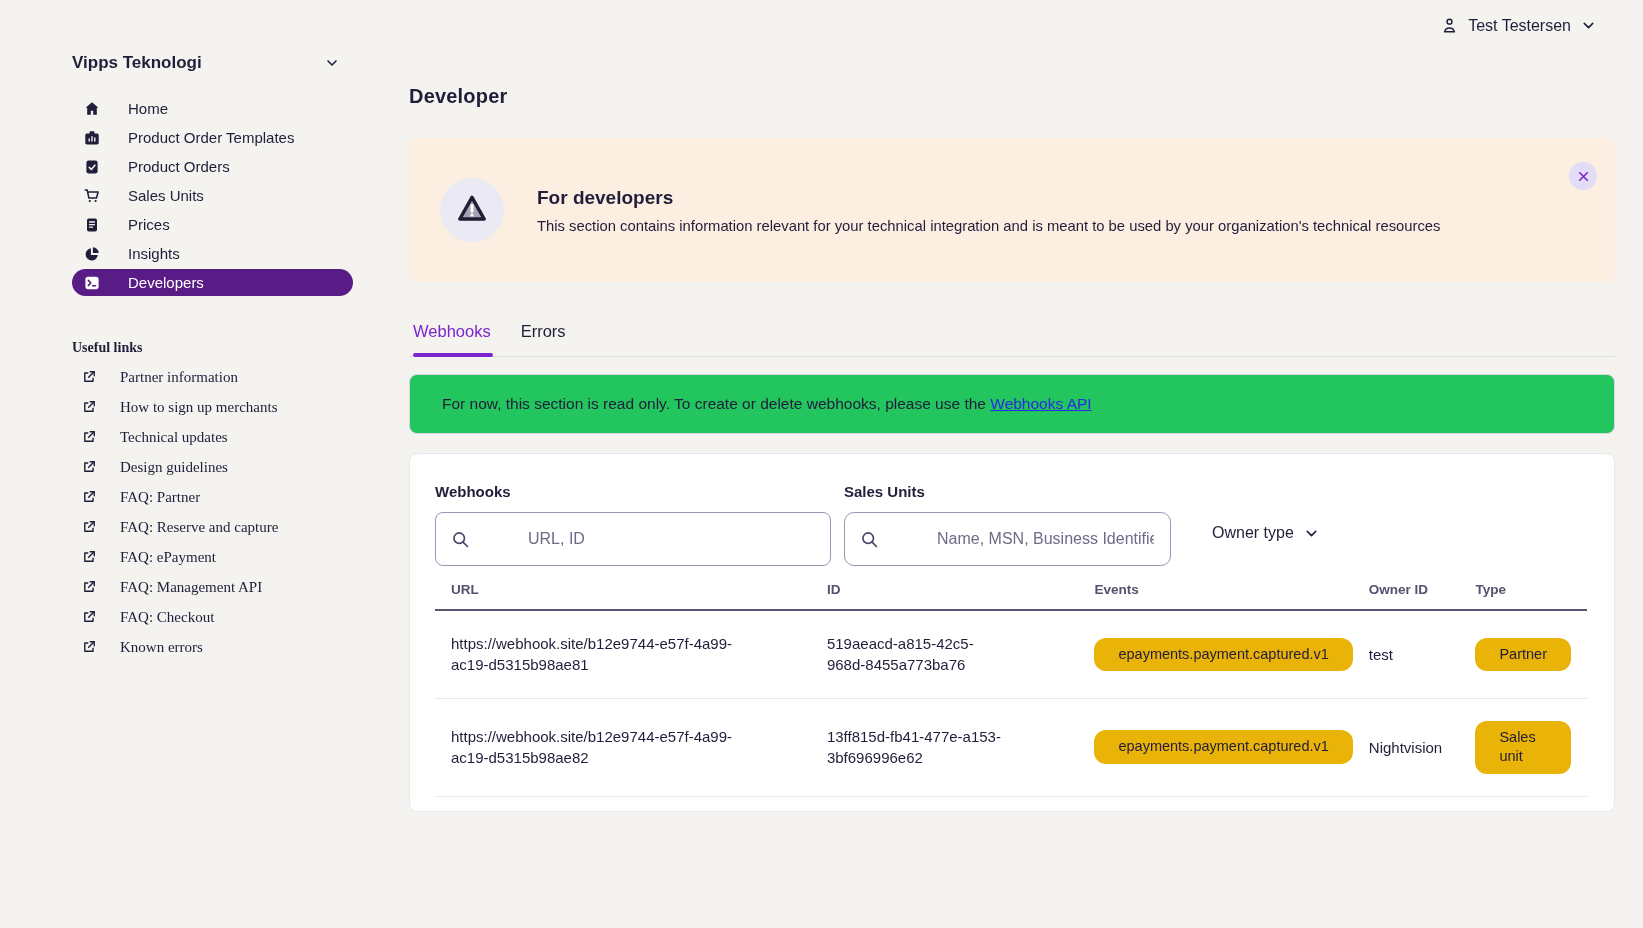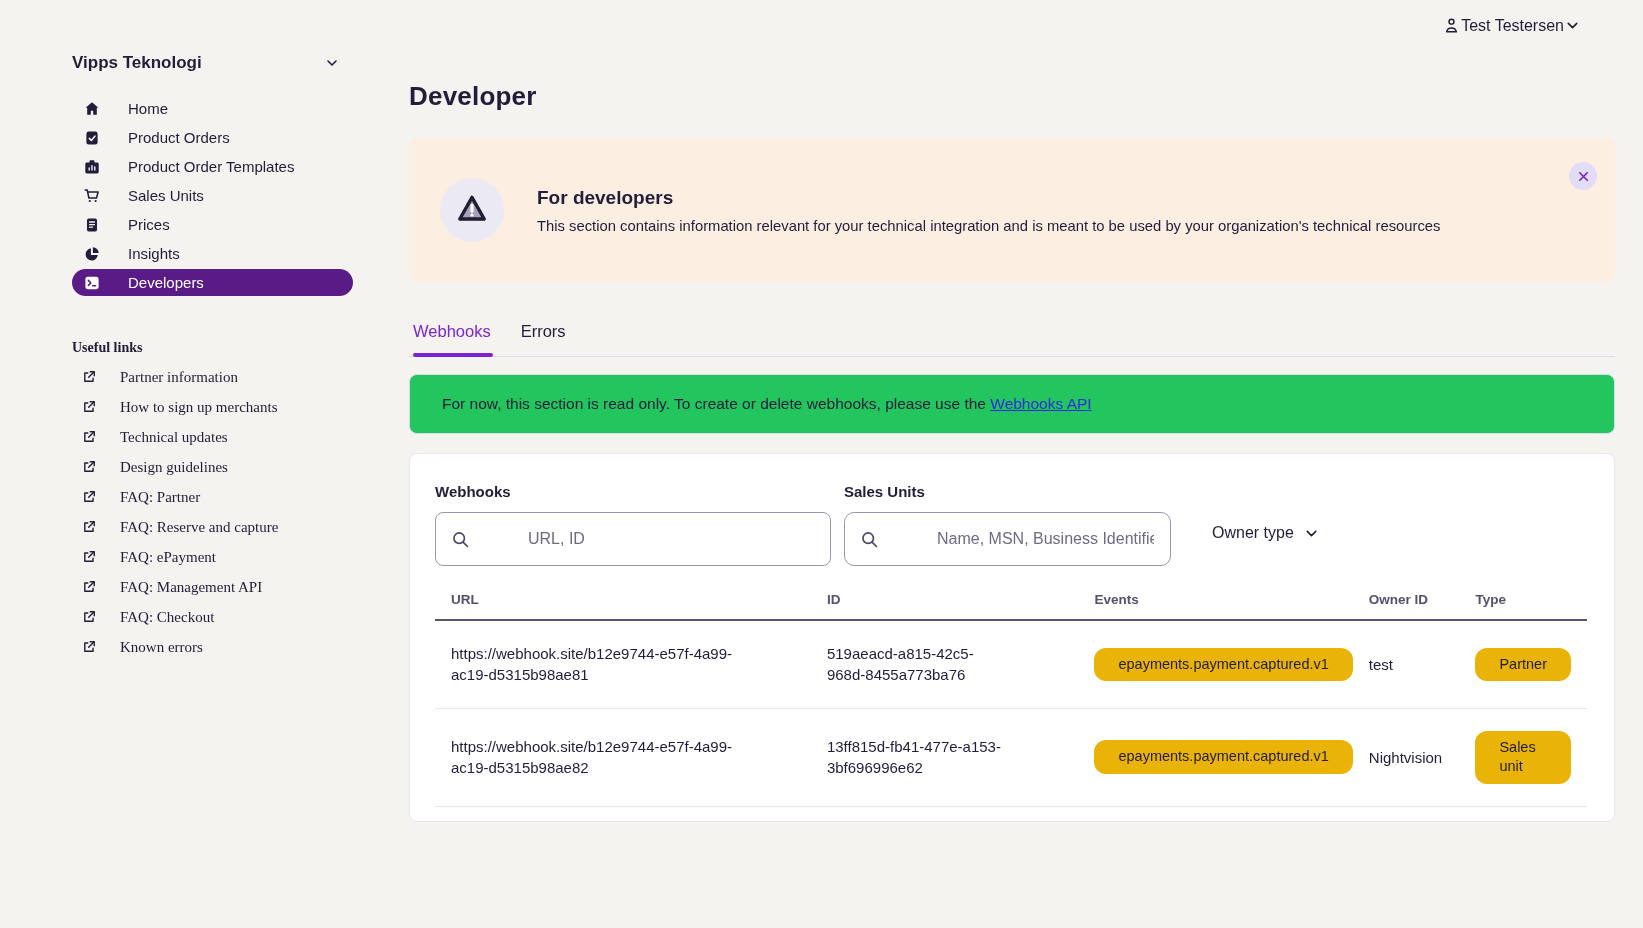--- a/index.html
+++ b/index.html
@@ -20,26 +20,26 @@
   .nav-item { display:flex; align-items:center; gap:28px; padding:5px 12px; margin-bottom:2px;
               border-radius:999px; font-size:15px; cursor:pointer; }
   .nav-item.active { background:#591c87; color:#fff; }
   .ico16 { width:16px; height:16px; flex:0 0 16px; }
   .useful { margin-top:44px;font-family:Liberation Serif, serif; }
   .useful-title { font-size:14px; font-weight:bold; }
   .link-item { display:flex; align-items:center; gap:22px; font-size:15px;
                margin-top:13px; padding-left:10px; cursor:pointer; }
 
   
-  .userbox { position:absolute; top:16px; right:62px; display:flex; align-items:center;
-             font-size:16px; cursor:pointer; }
+  .userbox { position:absolute; top:16px; right:46px; display:flex; align-items:center;
+             gap:9px; font-size:16px; cursor:pointer; }
 
   
   .main { position:absolute; left:409px; top:0; width:1206px; }
-  h1 { margin:76px 0 13px 0; font-size:26px; line-height:40px; letter-spacing:.2px; }
+  h1 { margin:76px 0 13px 0; font-size:20px; line-height:40px; letter-spacing:.2px; }
 
   .banner { margin-top:22px; background:#fcefe1; border-radius:8px; height:144px;
             position:relative; display:flex; align-items:center; }
   .banner-icon { width:64px; height:64px; border-radius:50%; background:#ebe9f3;
                  margin-left:31px; display:flex; align-items:center; justify-content:center; }
   .banner-text { margin-left:33px; max-width:920px; }
   .banner-title { font-size:19px; font-weight:bold; margin-bottom:9px; }
   .banner-body { font-size:14.8px; }
   .banner-close { position:absolute; top:24px; right:18px; width:28px; height:28px;
                   border-radius:50%; background:#e2dcf6; color:#7b22cc;
@@ -63,21 +63,21 @@
                display:flex; align-items:center; padding:0 14px; gap:11px; }
   .searchbox input { border:none; outline:none; flex:1; font-size:16px;
                      font-family:"Liberation Sans",sans-serif; color:#211d3a; background:transparent;margin-left:44px; }
   .searchbox input::placeholder { color:#6e6a87; }
   .f1 .searchbox { width:396px; }
   .f2 { margin-left:13px; }
   .f2 .searchbox { width:327px;border-radius:10px; }
   .owner { margin-left:41px; margin-top:41px; display:flex; align-items:center; gap:9px;
            font-size:16px; cursor:pointer; }
 
-  table { width:100%; border-collapse:collapse; margin-top:26px; }
+  table { width:100%; border-collapse:collapse; margin-top:16px; }
   th { font-size:13.5px; color:#56506e; font-weight:600; text-align:left;
        padding:0 0 12px 0; border-bottom:2px solid #5a5472; }
   td { padding:22px 16px 22px 0; border-bottom:1px solid #e8e6ee; font-size:15px;
        vertical-align:middle; line-height:1.42; }
   th:first-child, td:first-child { padding-left:16px; }
   .cell-url { max-width:305px; overflow-wrap:break-word; }
   .cell-id  { max-width:176px; overflow-wrap:break-word; }
   .chip { display:inline-block; background:#eab308; border-radius:12px; padding:7px 24px;
           font-size:14.5px; line-height:1.35; }
 </style>
@@ -100,34 +100,34 @@
       <span class="ico16">
         <svg viewBox="0 0 16 16" width="16" height="16">
             <path d="M8 1.2 1.6 6.8h1.6v7h3.6v-4h2.4v4h3.6v-7h1.6z" fill="currentColor"></path>
           </svg>
       </span>
       <span>Home</span>
     </div>
     <div class="nav-item">
       <span class="ico16">
         <svg viewBox="0 0 16 16" width="16" height="16">
+            <path d="M5.5 3.6V2.4c0-.7.5-1.2 1.2-1.2h2.6c.7 0 1.2.5 1.2 1.2v1.2h2.6c.9 0 1.6.7 1.6 1.6v7.6c0 .9-.7 1.6-1.6 1.6H2.9c-.9 0-1.6-.7-1.6-1.6V5.2c0-.9.7-1.6 1.6-1.6z" fill="currentColor"></path>
+            <path d="M5.2 11V9M8 11V6.8M10.8 11V8" stroke="#f4f3ef" stroke-width="1.4" stroke-linecap="round"></path>
+          </svg>
+      </span>
+      <span>Product Order Templates</span>
+    </div>
+    <div class="nav-item">
+      <span class="ico16">
+        <svg viewBox="0 0 16 16" width="16" height="16">
             <rect x="2.4" y="1.6" width="11.2" height="13" rx="2.4" fill="currentColor"></rect>
             <path d="M5.3 8.4l2 2 3.6-4.2" stroke="#f4f3ef" stroke-width="1.6" fill="none" stroke-linecap="round" stroke-linejoin="round"></path>
           </svg>
       </span>
       <span>Product Orders</span>
-    </div>
-    <div class="nav-item">
-      <span class="ico16">
-        <svg viewBox="0 0 16 16" width="16" height="16">
-            <path d="M5.5 3.6V2.4c0-.7.5-1.2 1.2-1.2h2.6c.7 0 1.2.5 1.2 1.2v1.2h2.6c.9 0 1.6.7 1.6 1.6v7.6c0 .9-.7 1.6-1.6 1.6H2.9c-.9 0-1.6-.7-1.6-1.6V5.2c0-.9.7-1.6 1.6-1.6z" fill="currentColor"></path>
-            <path d="M5.2 11V9M8 11V6.8M10.8 11V8" stroke="#f4f3ef" stroke-width="1.4" stroke-linecap="round"></path>
-          </svg>
-      </span>
-      <span>Product Order Templates</span>
     </div>
     <div class="nav-item">
       <span class="ico16">
         <svg viewBox="0 0 16 16" width="16" height="16" fill="none" stroke="currentColor" stroke-width="1.5" stroke-linecap="round" stroke-linejoin="round">
             <path d="M1.2 2h2l1.7 8h7.6l1.6-6H4"></path>
             <circle cx="5.8" cy="13" r="1.1" fill="currentColor" stroke="none"></circle>
             <circle cx="11.6" cy="13" r="1.1" fill="currentColor" stroke="none"></circle>
           </svg>
       </span>
       <span>Sales Units</span>

